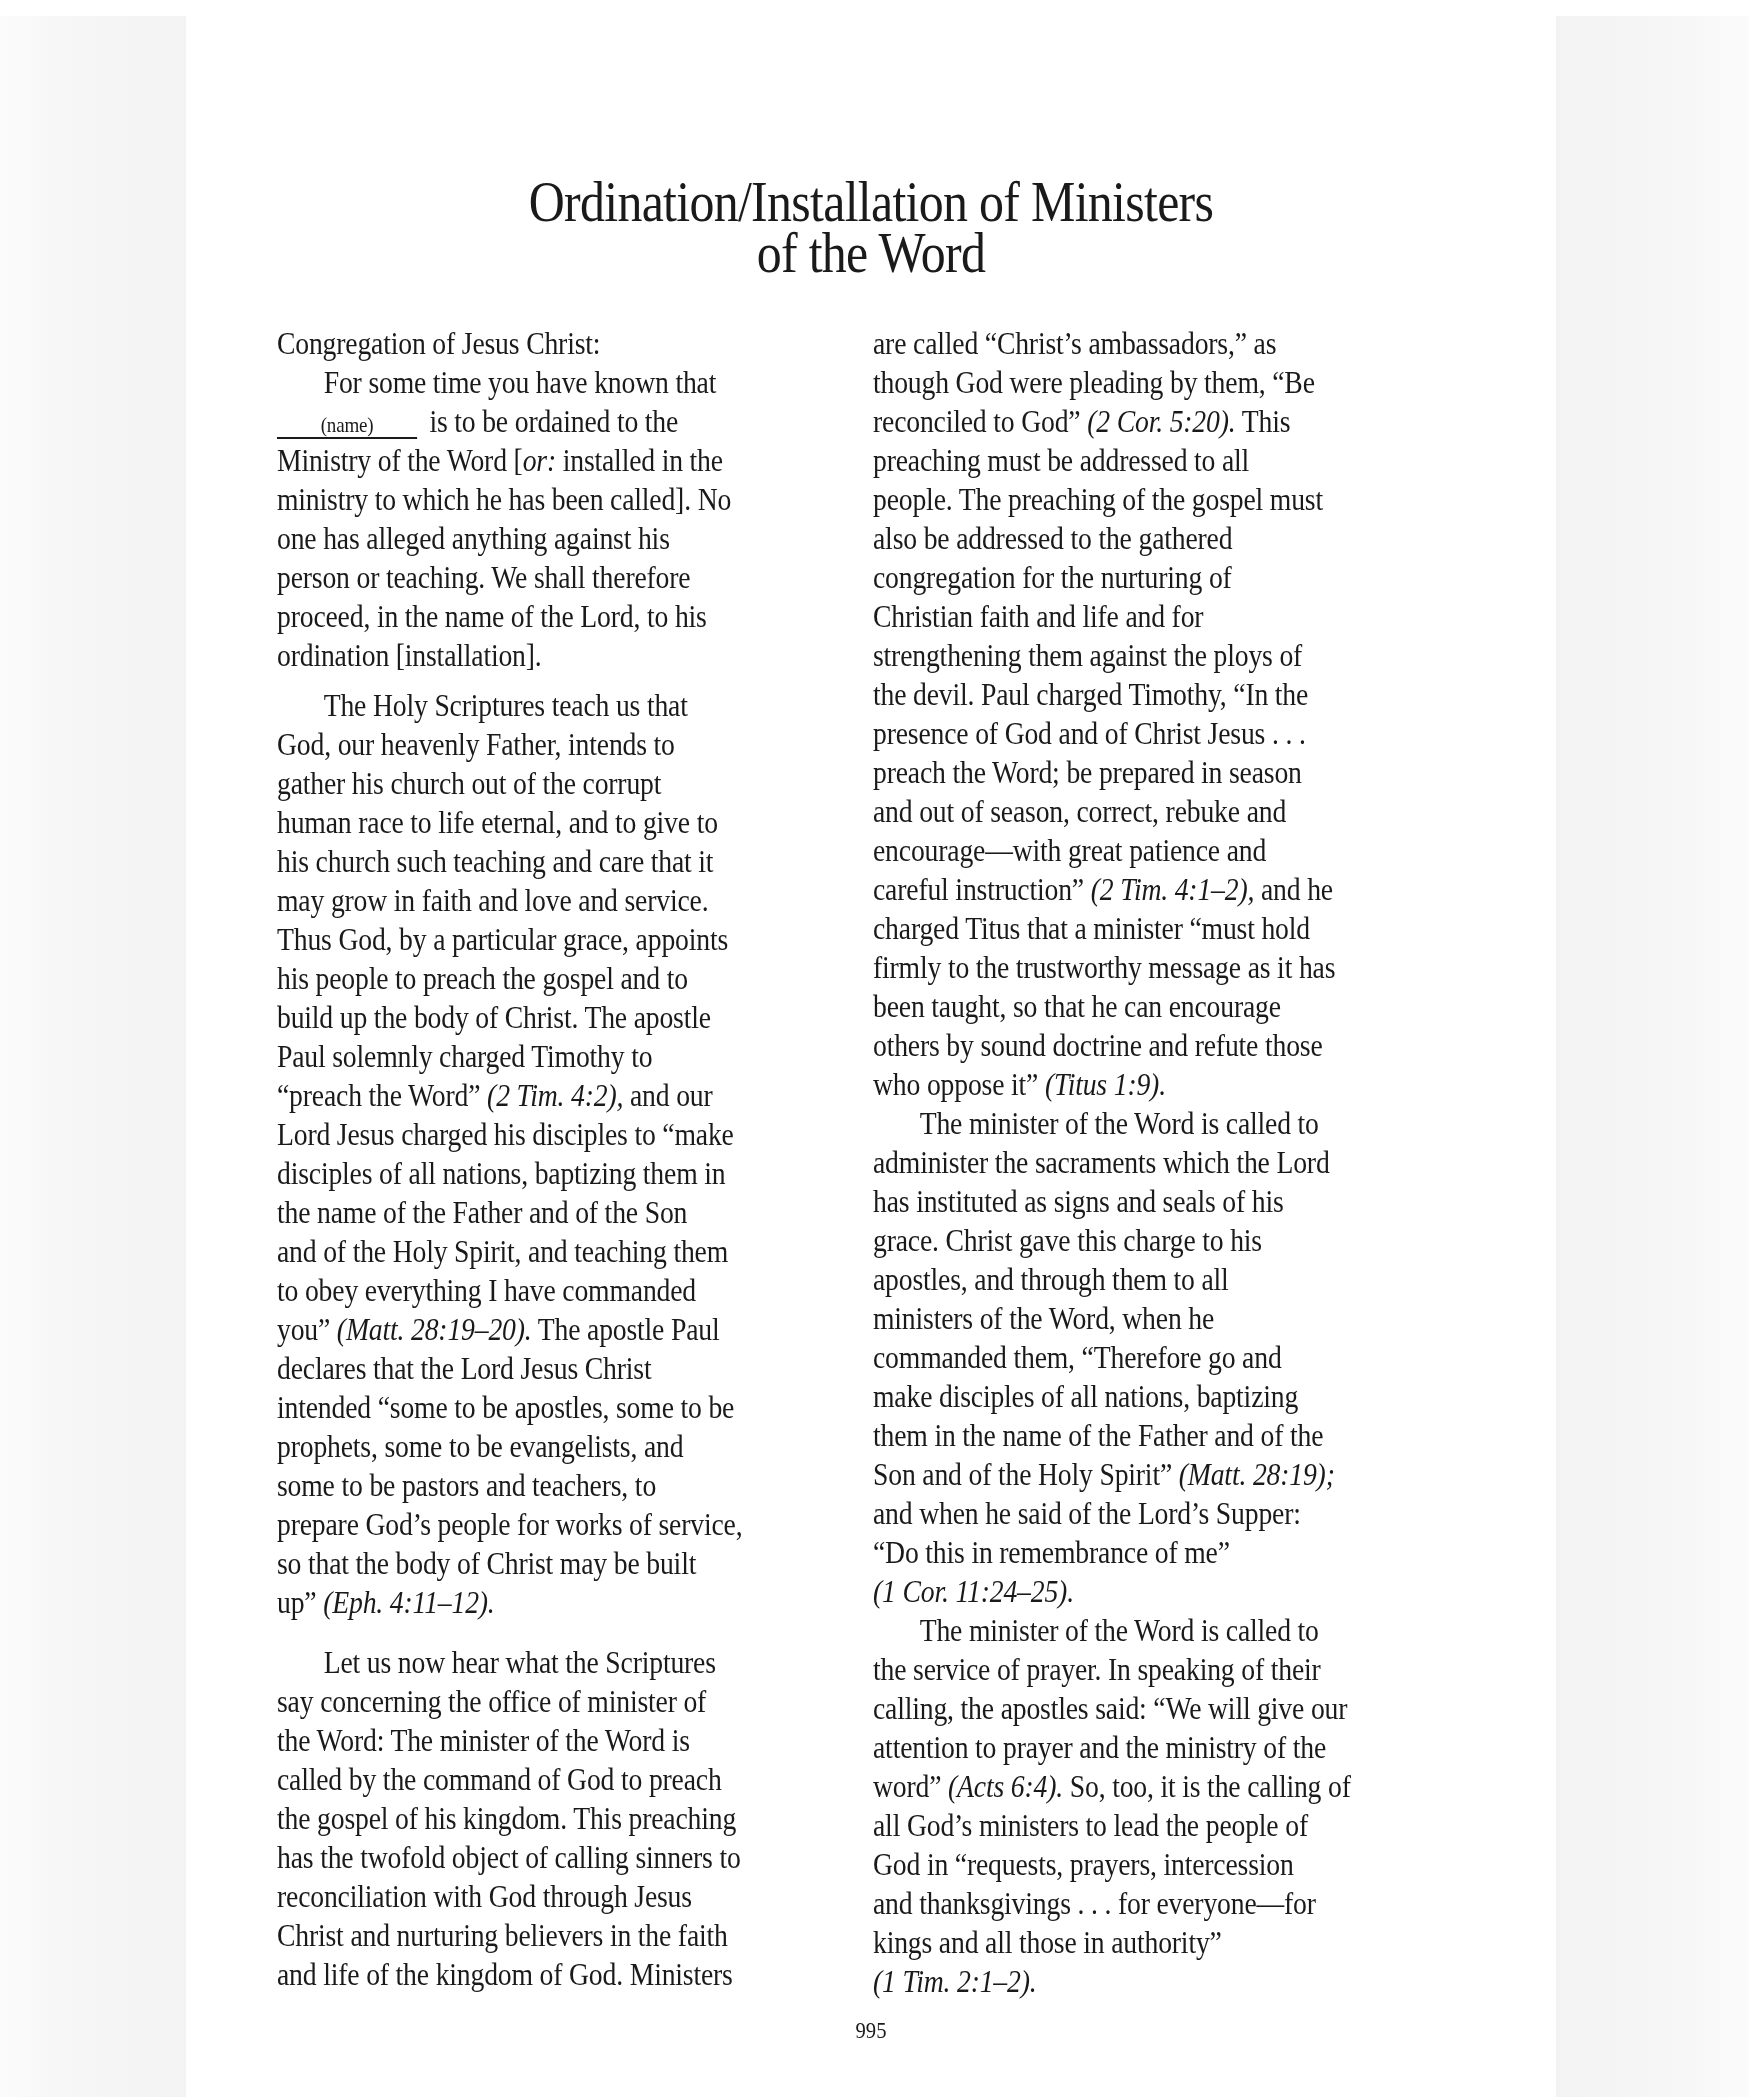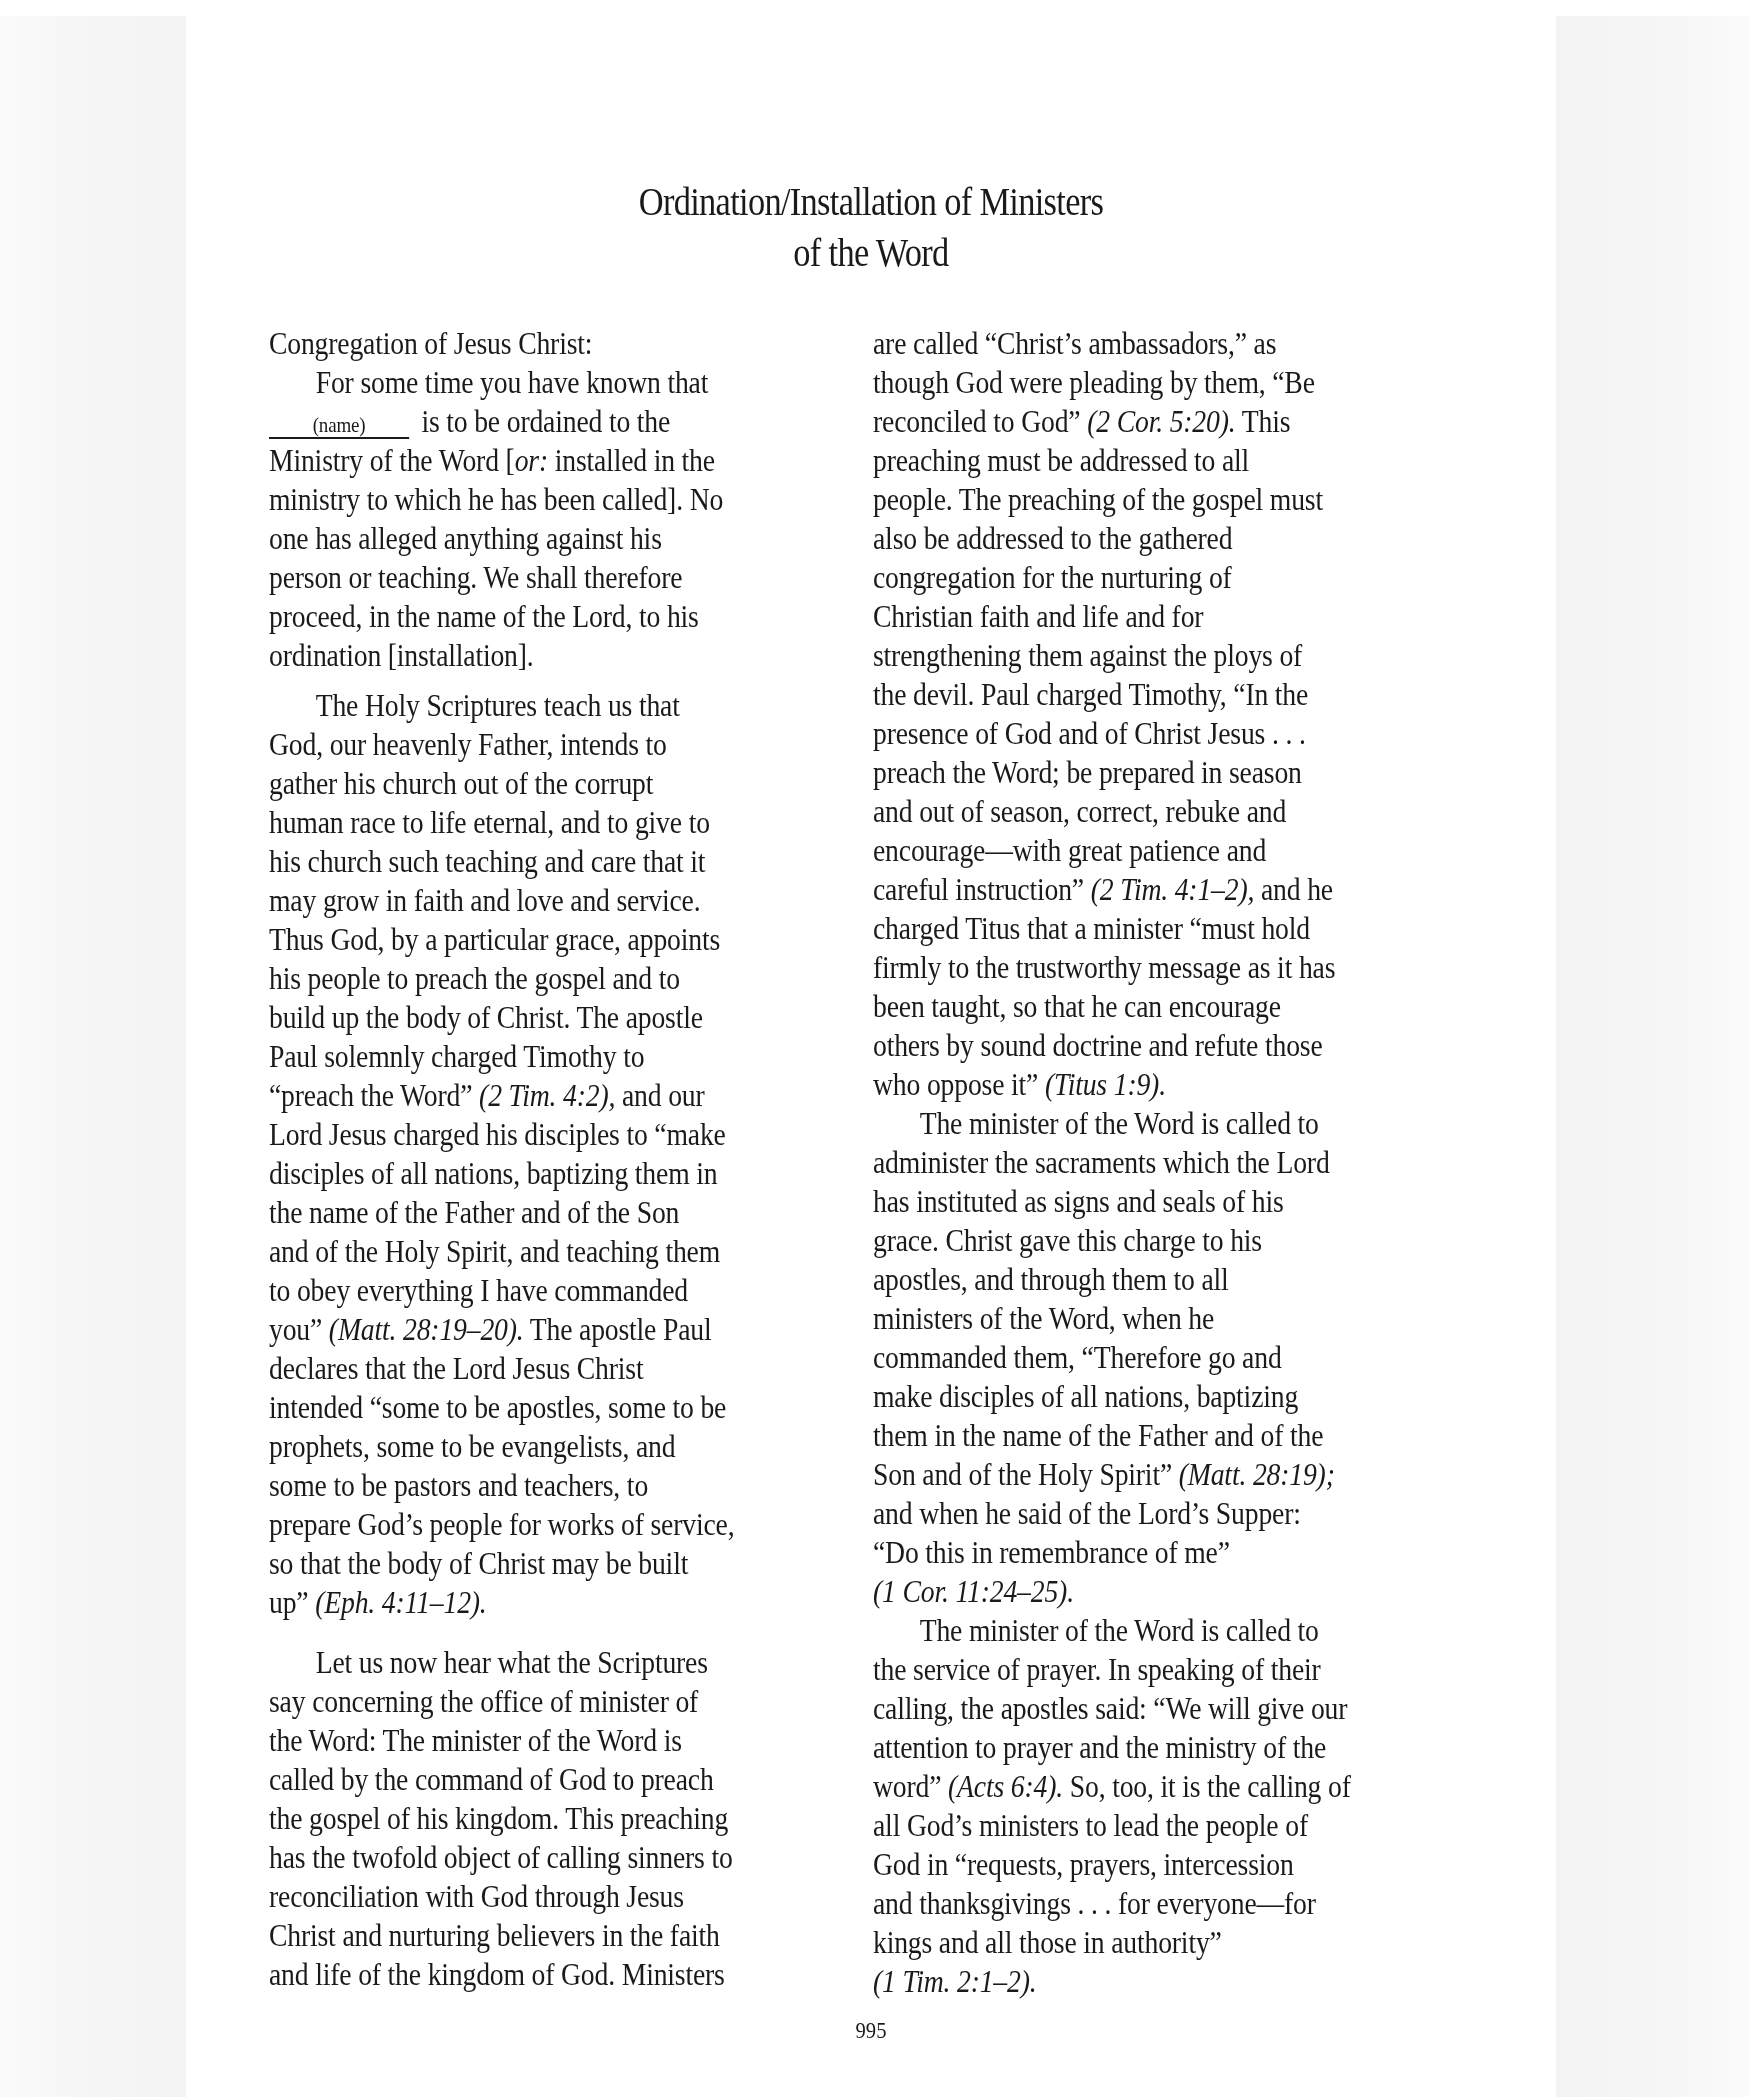--- a/index.html
+++ b/index.html
@@ -28,39 +28,39 @@
     position: absolute;
     left: 186px; top: 16px;
     width: 1370px; height: 2082px;
     background: #ffffff;
   }
   .title {
     position: absolute;
     left: 0; right: 0;
     top: 160px;
     text-align: center;
-    font-size: 40px;
+    font-size: 58px;
     line-height: 51px;
     font-weight: normal;
     margin: 0;
     letter-spacing: -0.8px;
   }
   .title .tline {
     display: block;
     transform: scaleX(0.86);
     transform-origin: center;
   }
   .col {
     position: absolute;
     top: 308px;
     font-size: 32px;
     line-height: 39px;
     letter-spacing: -0.2px;
   }
-  .col-left  { left: 83px;  width: 648px; }
+  .col-left  { left: 91px;  width: 648px; }
   .col-right { left: 687px; width: 656px; }
   .col .inner {
     transform: scaleX(0.865);
     transform-origin: left top;
   }
   .para { margin: 0; }
   .para.gap { margin-top: 11px; }
   .para.gap-lg { margin-top: 20.5px; }
   .line { display: block; white-space: nowrap; }
   .indent { padding-left: 54px; }

